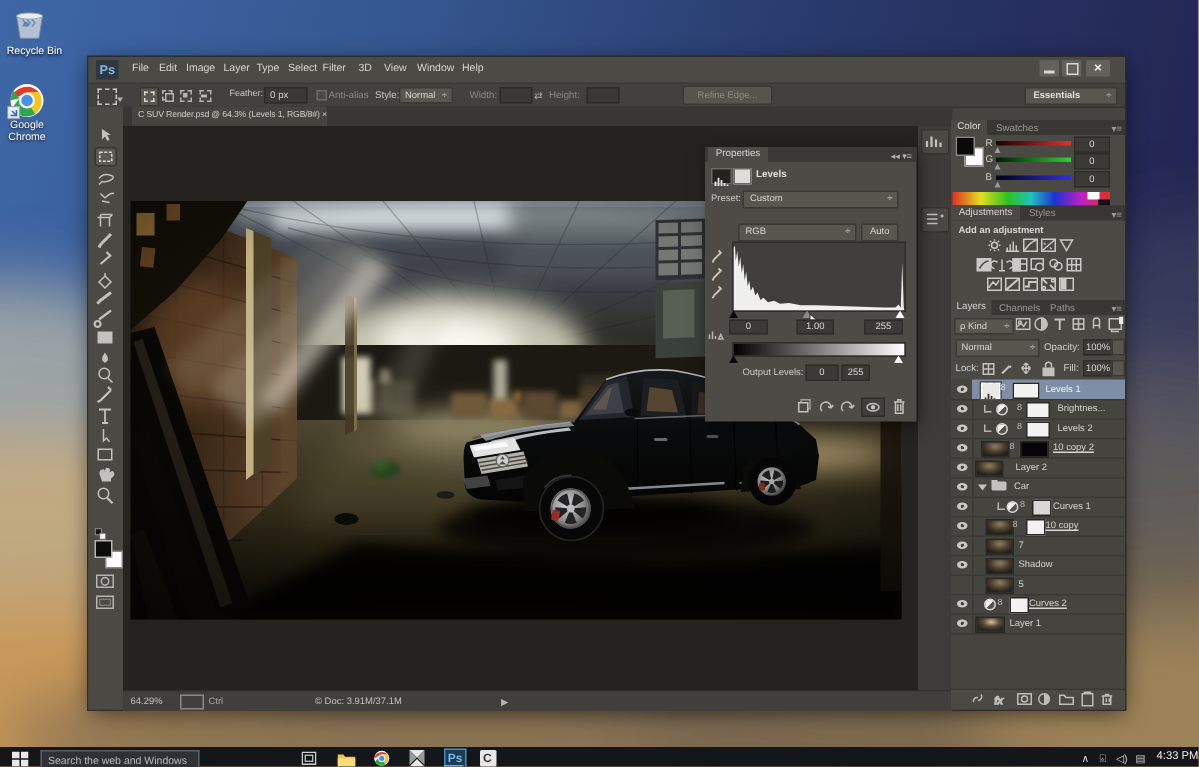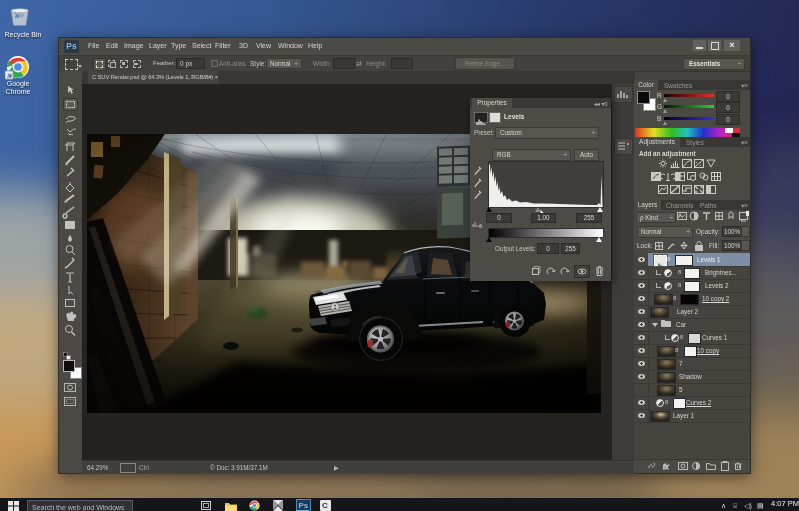--- a/index.html
+++ b/index.html
@@ -776,14 +776,14 @@
     <span style="position:absolute;left:1.5px;top:1px;font-size:8px;color:#7ab8e8;font-weight:bold;">Ps</span>
   </div>
   <div class="abs" style="left:296px;top:510px;width:13px;height:1px;background:#6ab0e8;"></div>
   <div class="abs" style="left:320px;top:500px;width:11px;height:11px;background:#e8e8e8;border-radius:1px;">
     <span style="position:absolute;left:2px;top:0.5px;font-size:8px;color:#333;font-weight:bold;">C</span>
   </div>
   <div class="abs" style="left:721px;top:502px;font-size:7px;color:#d8d8d8;">∧</div>
   <div class="abs" style="left:733px;top:502px;font-size:7px;color:#d8d8d8;">⌻</div>
     <div class="abs" style="left:744px;top:502px;font-size:7px;color:#d8d8d8;">◁)</div>
   <div class="abs" style="left:757px;top:502px;font-size:7px;color:#d8d8d8;">▤</div>
-  <div class="abs" style="left:771px;top:499px;font-size:7.5px;color:#f0f0f0;">4:07 PM</div>
+  <div class="abs" style="left:771px;top:499px;font-size:7.5px;color:#f0f0f0;">4:33 PM</div>
 </div>
 
 </body></html>

